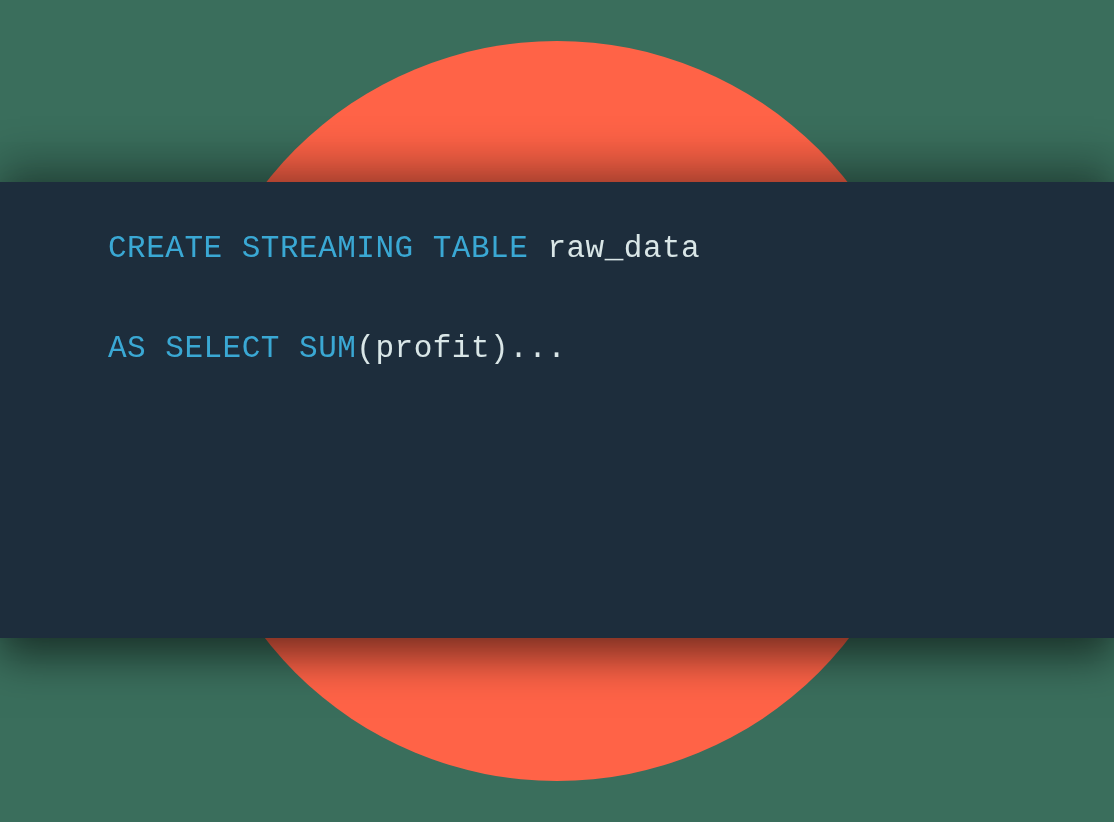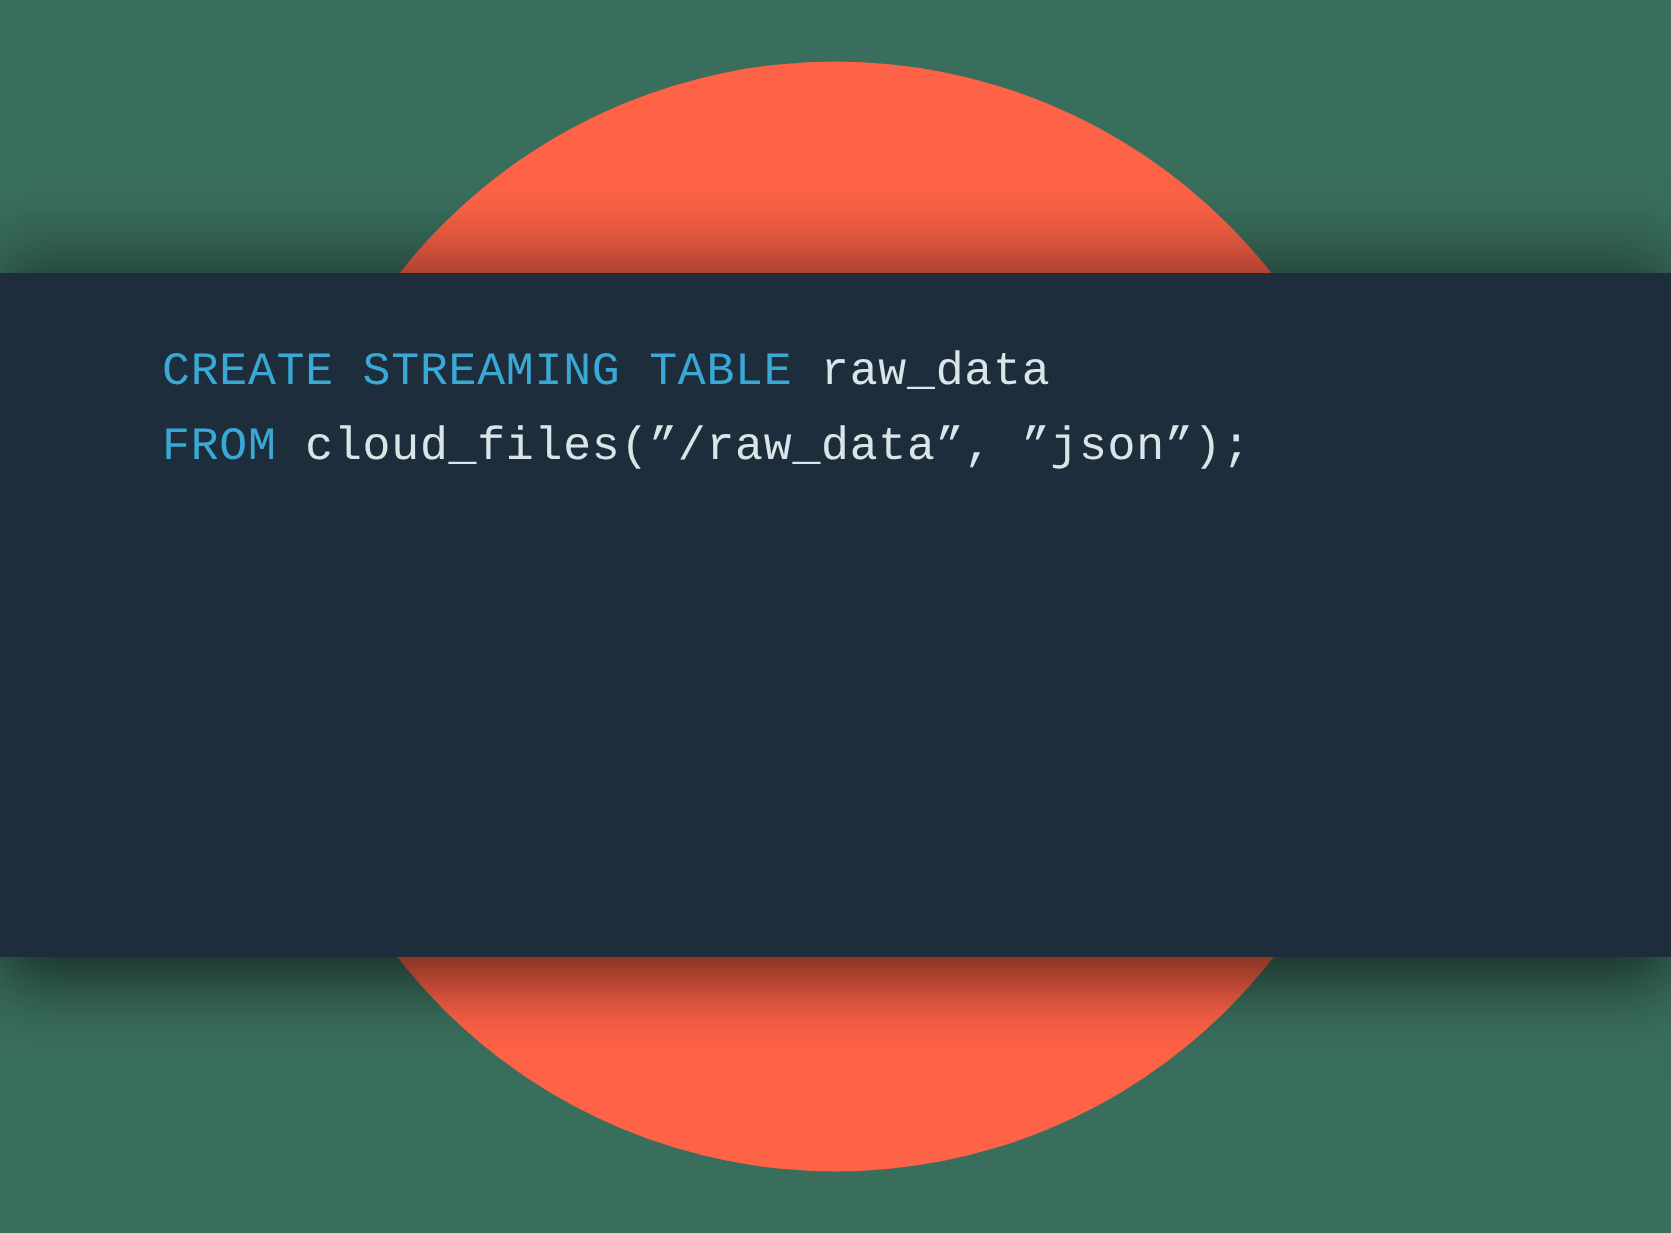--- a/index.html
+++ b/index.html
@@ -52,15 +52,15 @@
       height: 50px;
     }
   </style>
 </head>
 <body>
 
 <div class="circle"></div>
 
 <div class="code-panel">
   <div class="code-line"><span class="kw">CREATE STREAMING TABLE </span><span class="txt">raw_data</span></div>
-  <div class="code-line"><span class="kw">FROM </span><span class="txt">cloud_files(”/raw_data”, ”json”);</span></div>
   <div class="blank-line"></div>
+  <div class="code-line"><span class="kw">AS SELECT SUM</span><span class="txt">(profit)...</span></div>
 </div>
 
 </body></html>

